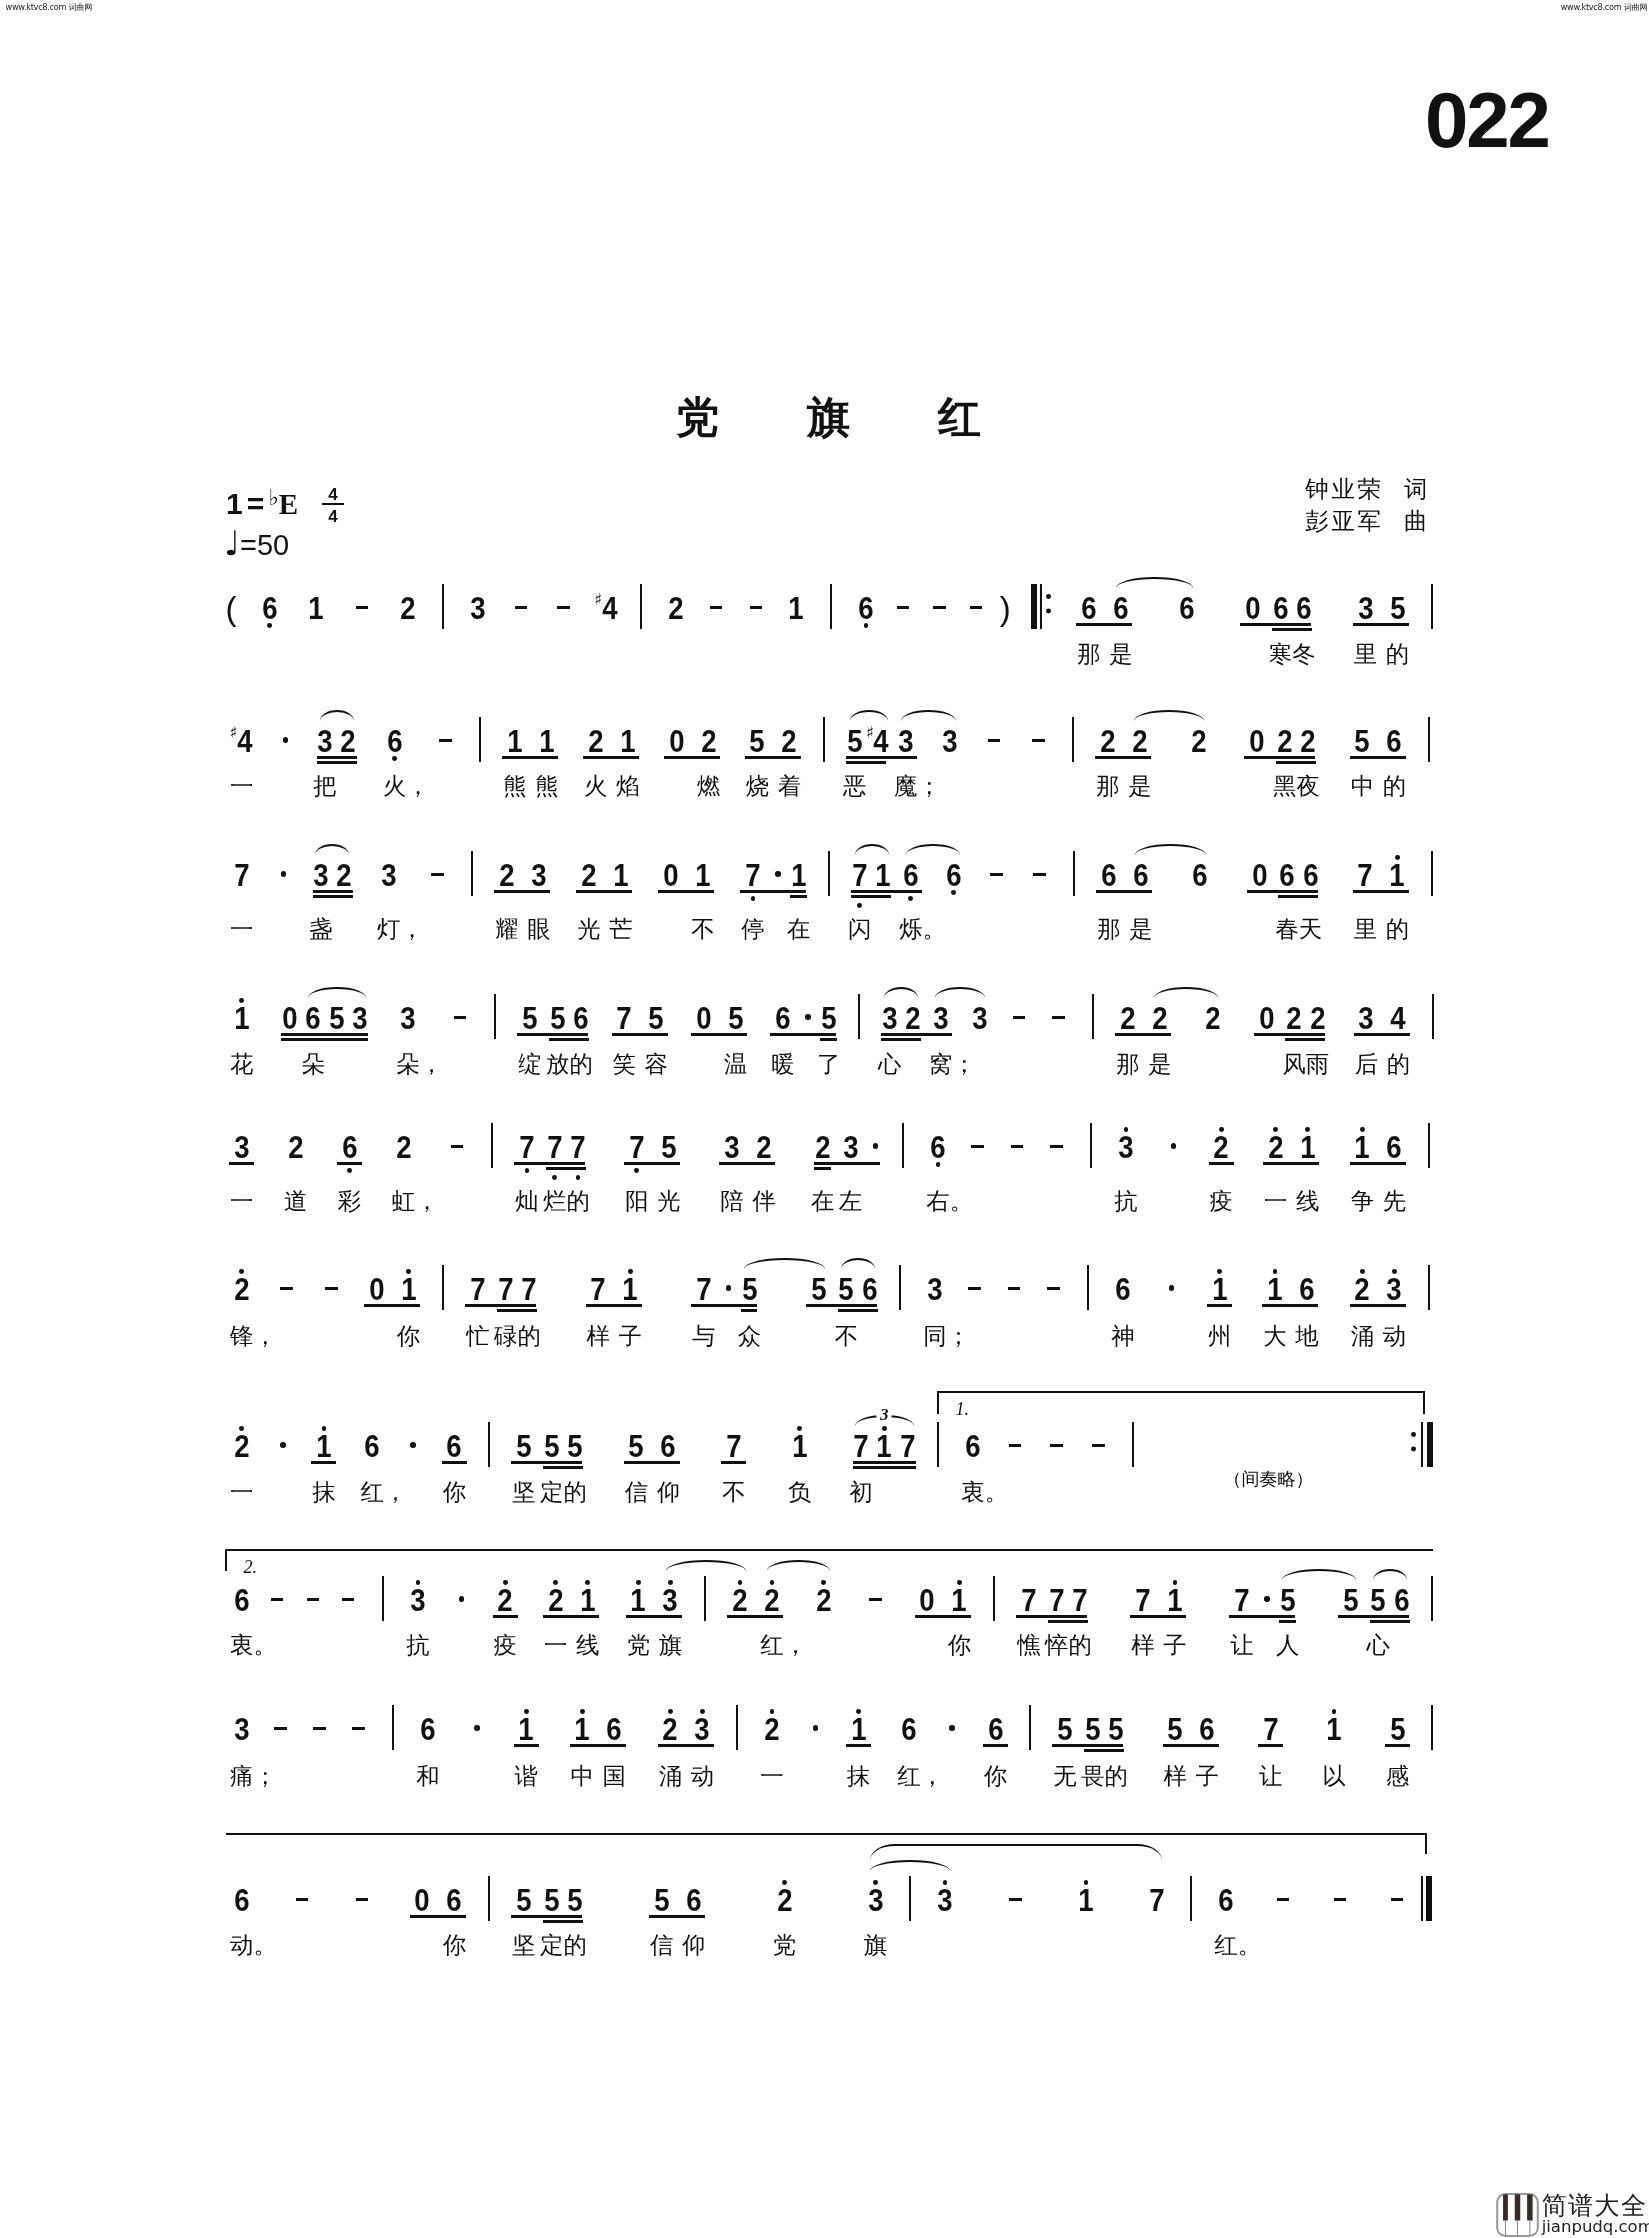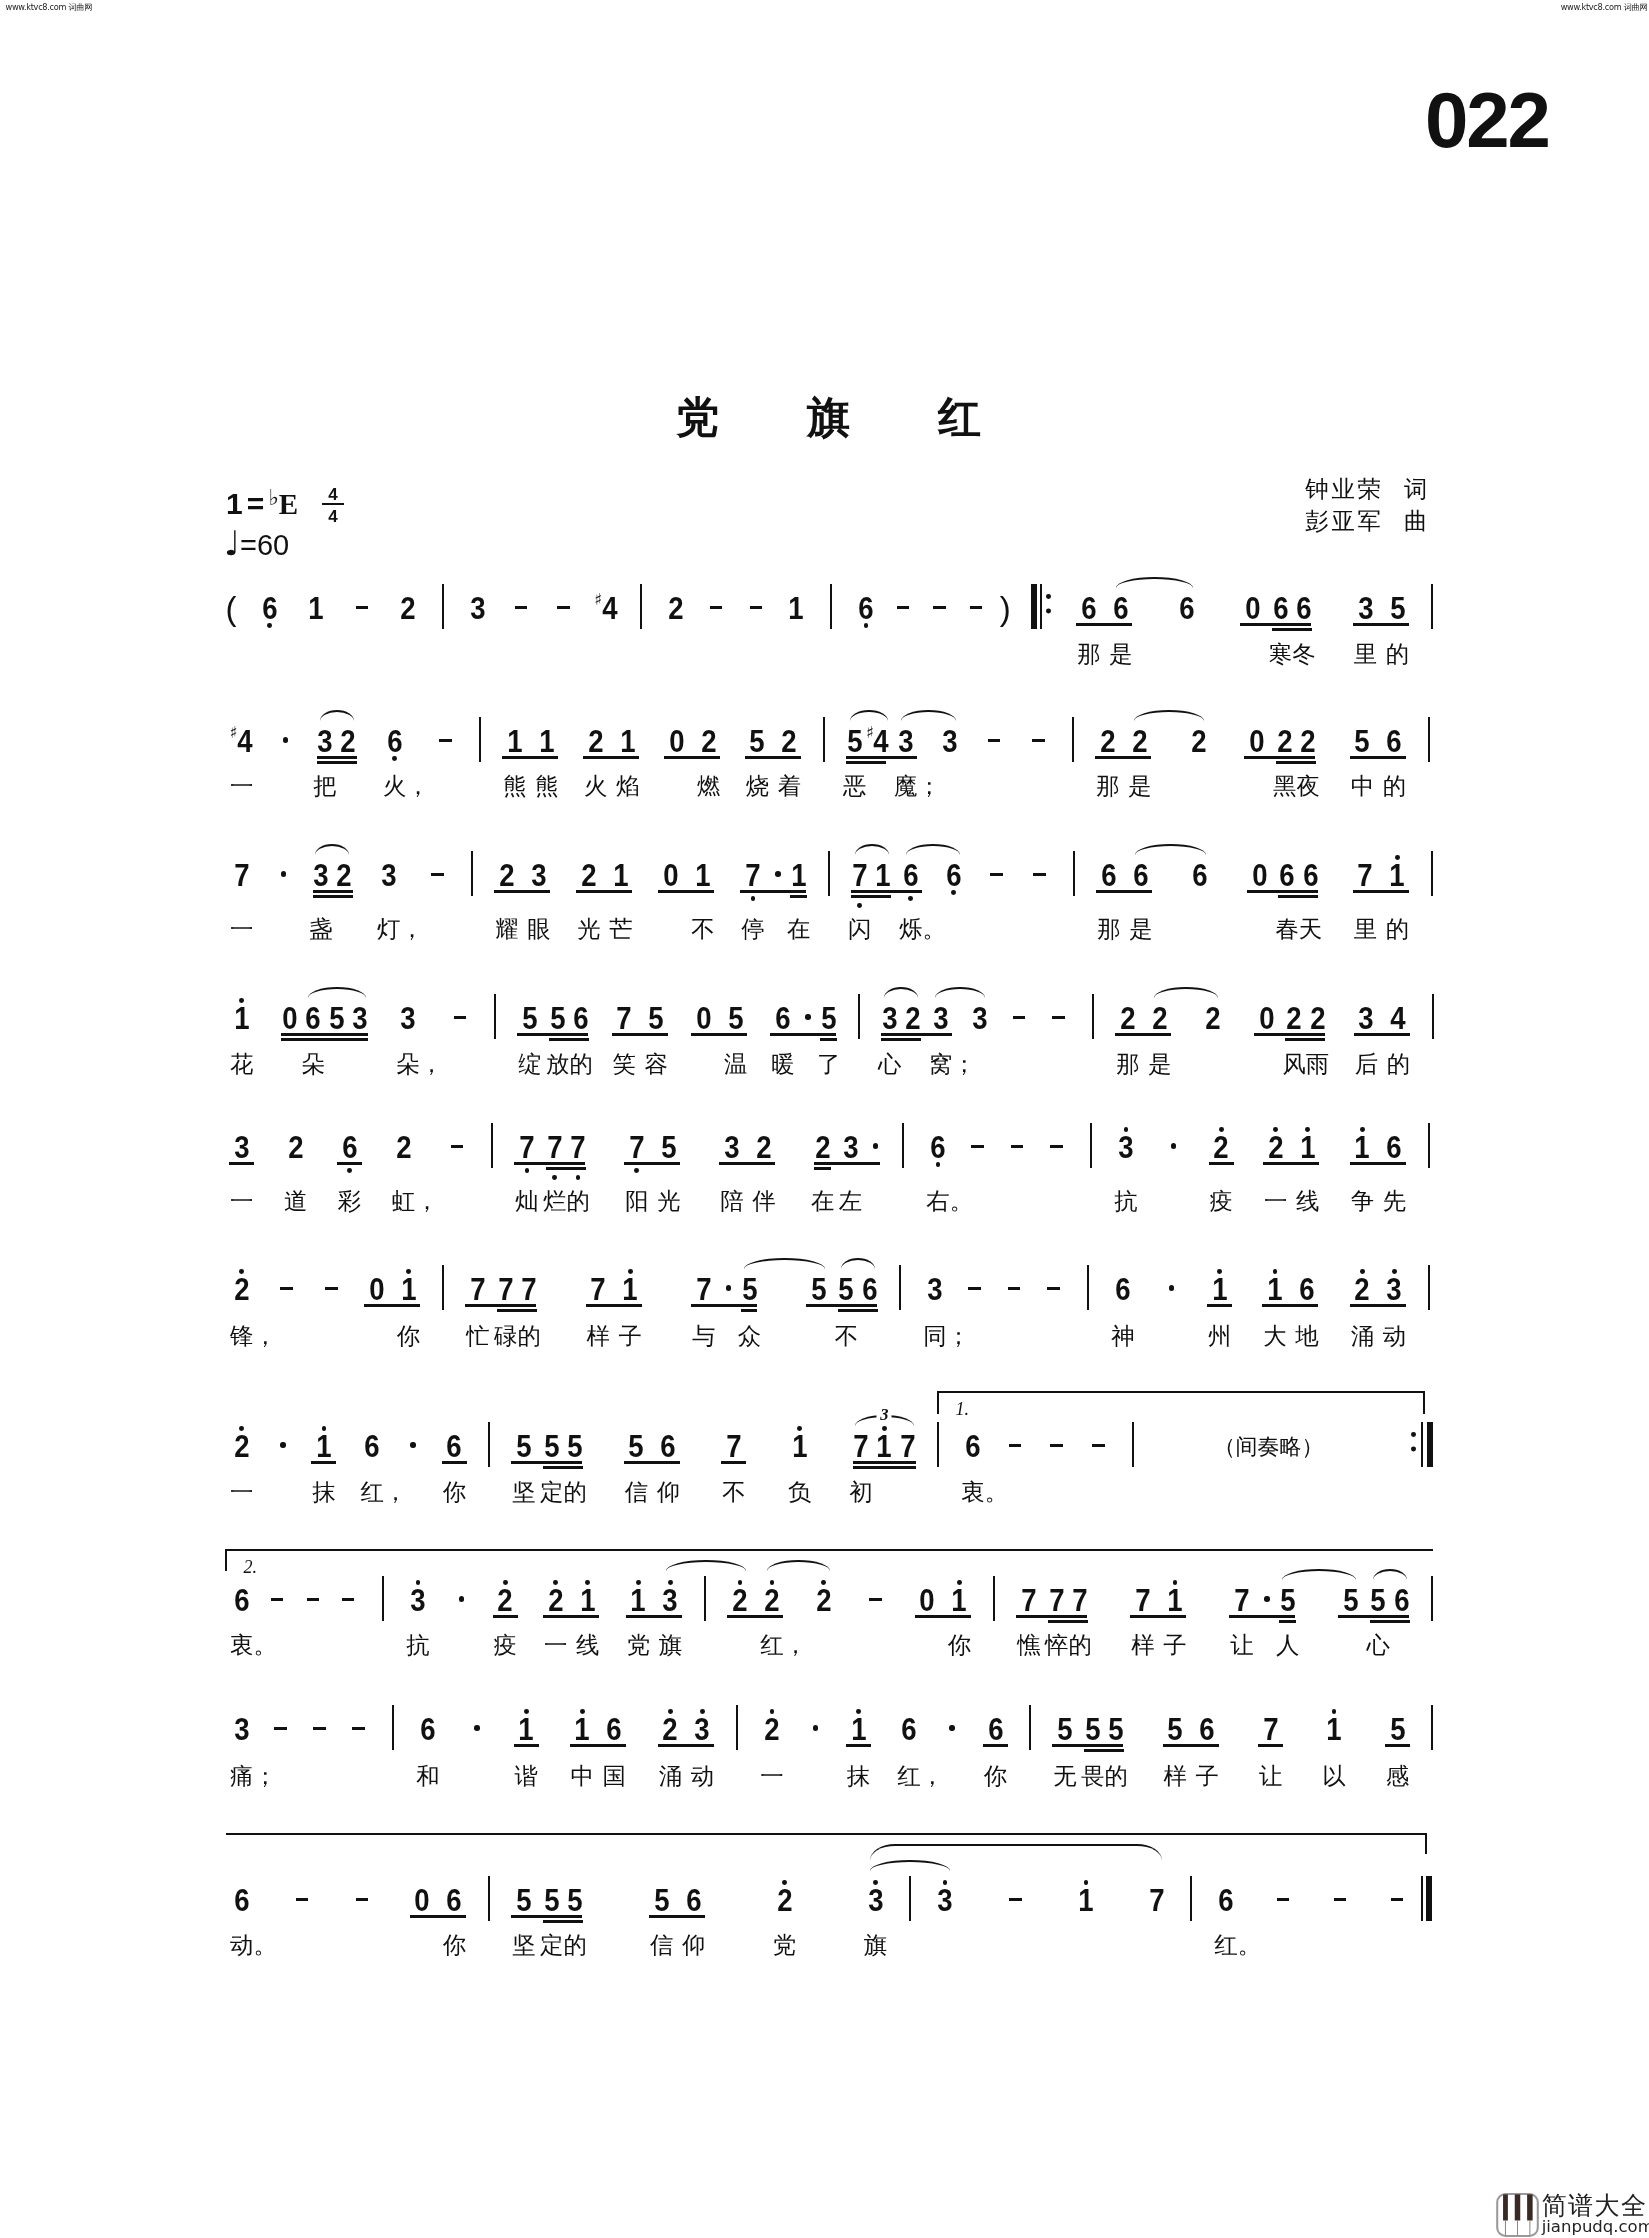--- a/index.html
+++ b/index.html
@@ -46,21 +46,21 @@
 .beam{position:absolute;height:2.7px;background:#111;}
 .bar{position:absolute;top:-8.2px;height:45px;background:#111;}
 .bar.single{right:-1.4px;width:2.1px;}
 .bar.thick-r{right:0;width:6.2px;}
 .bar.thin-r{right:10.3px;width:2.1px;}
 .bar.thin-rf{right:9px;width:2.1px;}
 .colon-r{position:absolute;right:17px;top:2.1px;width:4.8px;height:4.8px;border-radius:50%;background:#111;box-shadow:0 14.4px 0 #111;}
 .rs-thick{position:absolute;left:-1.4px;top:-8.2px;width:6.2px;height:45px;background:#111;}
 .rs-thin{position:absolute;left:7.6px;top:-8.2px;width:2.1px;height:45px;background:#111;}
 .rs-colon{position:absolute;left:14.4px;top:2.1px;width:4.8px;height:4.8px;border-radius:50%;background:#111;box-shadow:0 14.4px 0 #111;}
-.interlude{font-family:"DejaVu Sans",sans-serif;font-size:22px;line-height:33px;white-space:nowrap;}
+.interlude{font-family:"DejaVu Sans",sans-serif;font-size:18px;line-height:33px;white-space:nowrap;margin-top:32px;}
 .arc{position:absolute;height:11px;border-top:2.7px solid #111;border-radius:50% 50% 0 0 / 100% 100% 0 0;}
 .arc.long{height:16.5px;border-top-width:2.1px;border-radius:25px 25px 0 0 / 16.5px 16.5px 0 0;}
 .tup-arc{position:absolute;left:5.5px;right:5.5px;top:-15px;height:11px;border-top:2.1px solid #111;border-radius:50% 50% 0 0 / 100% 100% 0 0;}
 .tup-num{position:absolute;left:50%;transform:translateX(-50%);top:-23.4px;font-family:"Liberation Serif",serif;font-style:italic;font-weight:bold;font-size:16.5px;line-height:16.5px;background:#fff;padding:0 3.4px;}
 
 .volta{position:absolute;border-top:2.7px solid #111;}
 .volta .volta-label{position:absolute;left:16.5px;top:6.9px;font-family:"Liberation Serif",serif;font-style:italic;font-size:18px;line-height:18px;}
 .v1{left:937px;top:1391px;width:488px;height:23.4px;border-left:2.1px solid #111;border-right:2.1px solid #111;}
 .v2{left:225px;top:1549px;width:1208px;height:22px;border-left:2.1px solid #111;}
 .v2tail{left:226px;top:1833px;width:1201px;height:21px;border-right:2.1px solid #111;}
@@ -78,21 +78,21 @@
 <div class="wm right">www.ktvc8.com 词曲网</div>
 <div class="pageno">022</div>
 
 <div class="title">党旗红</div>
 
 <div class="key"><span>1=</span><span class="flat">♭</span><span class="keynote">E</span></div>
 <div class="timesig">
   <div class="num">4</div>
   <div class="den">4</div>
 </div>
-<div class="tempo"><span class="qnote">♩</span><span>=60</span></div>
+<div class="tempo"><span class="qnote">♩</span><span>=50</span></div>
 
 <div class="credits">
   <div>钟业荣  词</div>
   <div>彭亚军  曲</div>
 </div>
 
 <div id="score">
     <div class="row" style="top: 592px; left: 220px; --ly: 50px;">
       <div class="measure" style="width: 223px;">
         <span class="bar single"></span>

